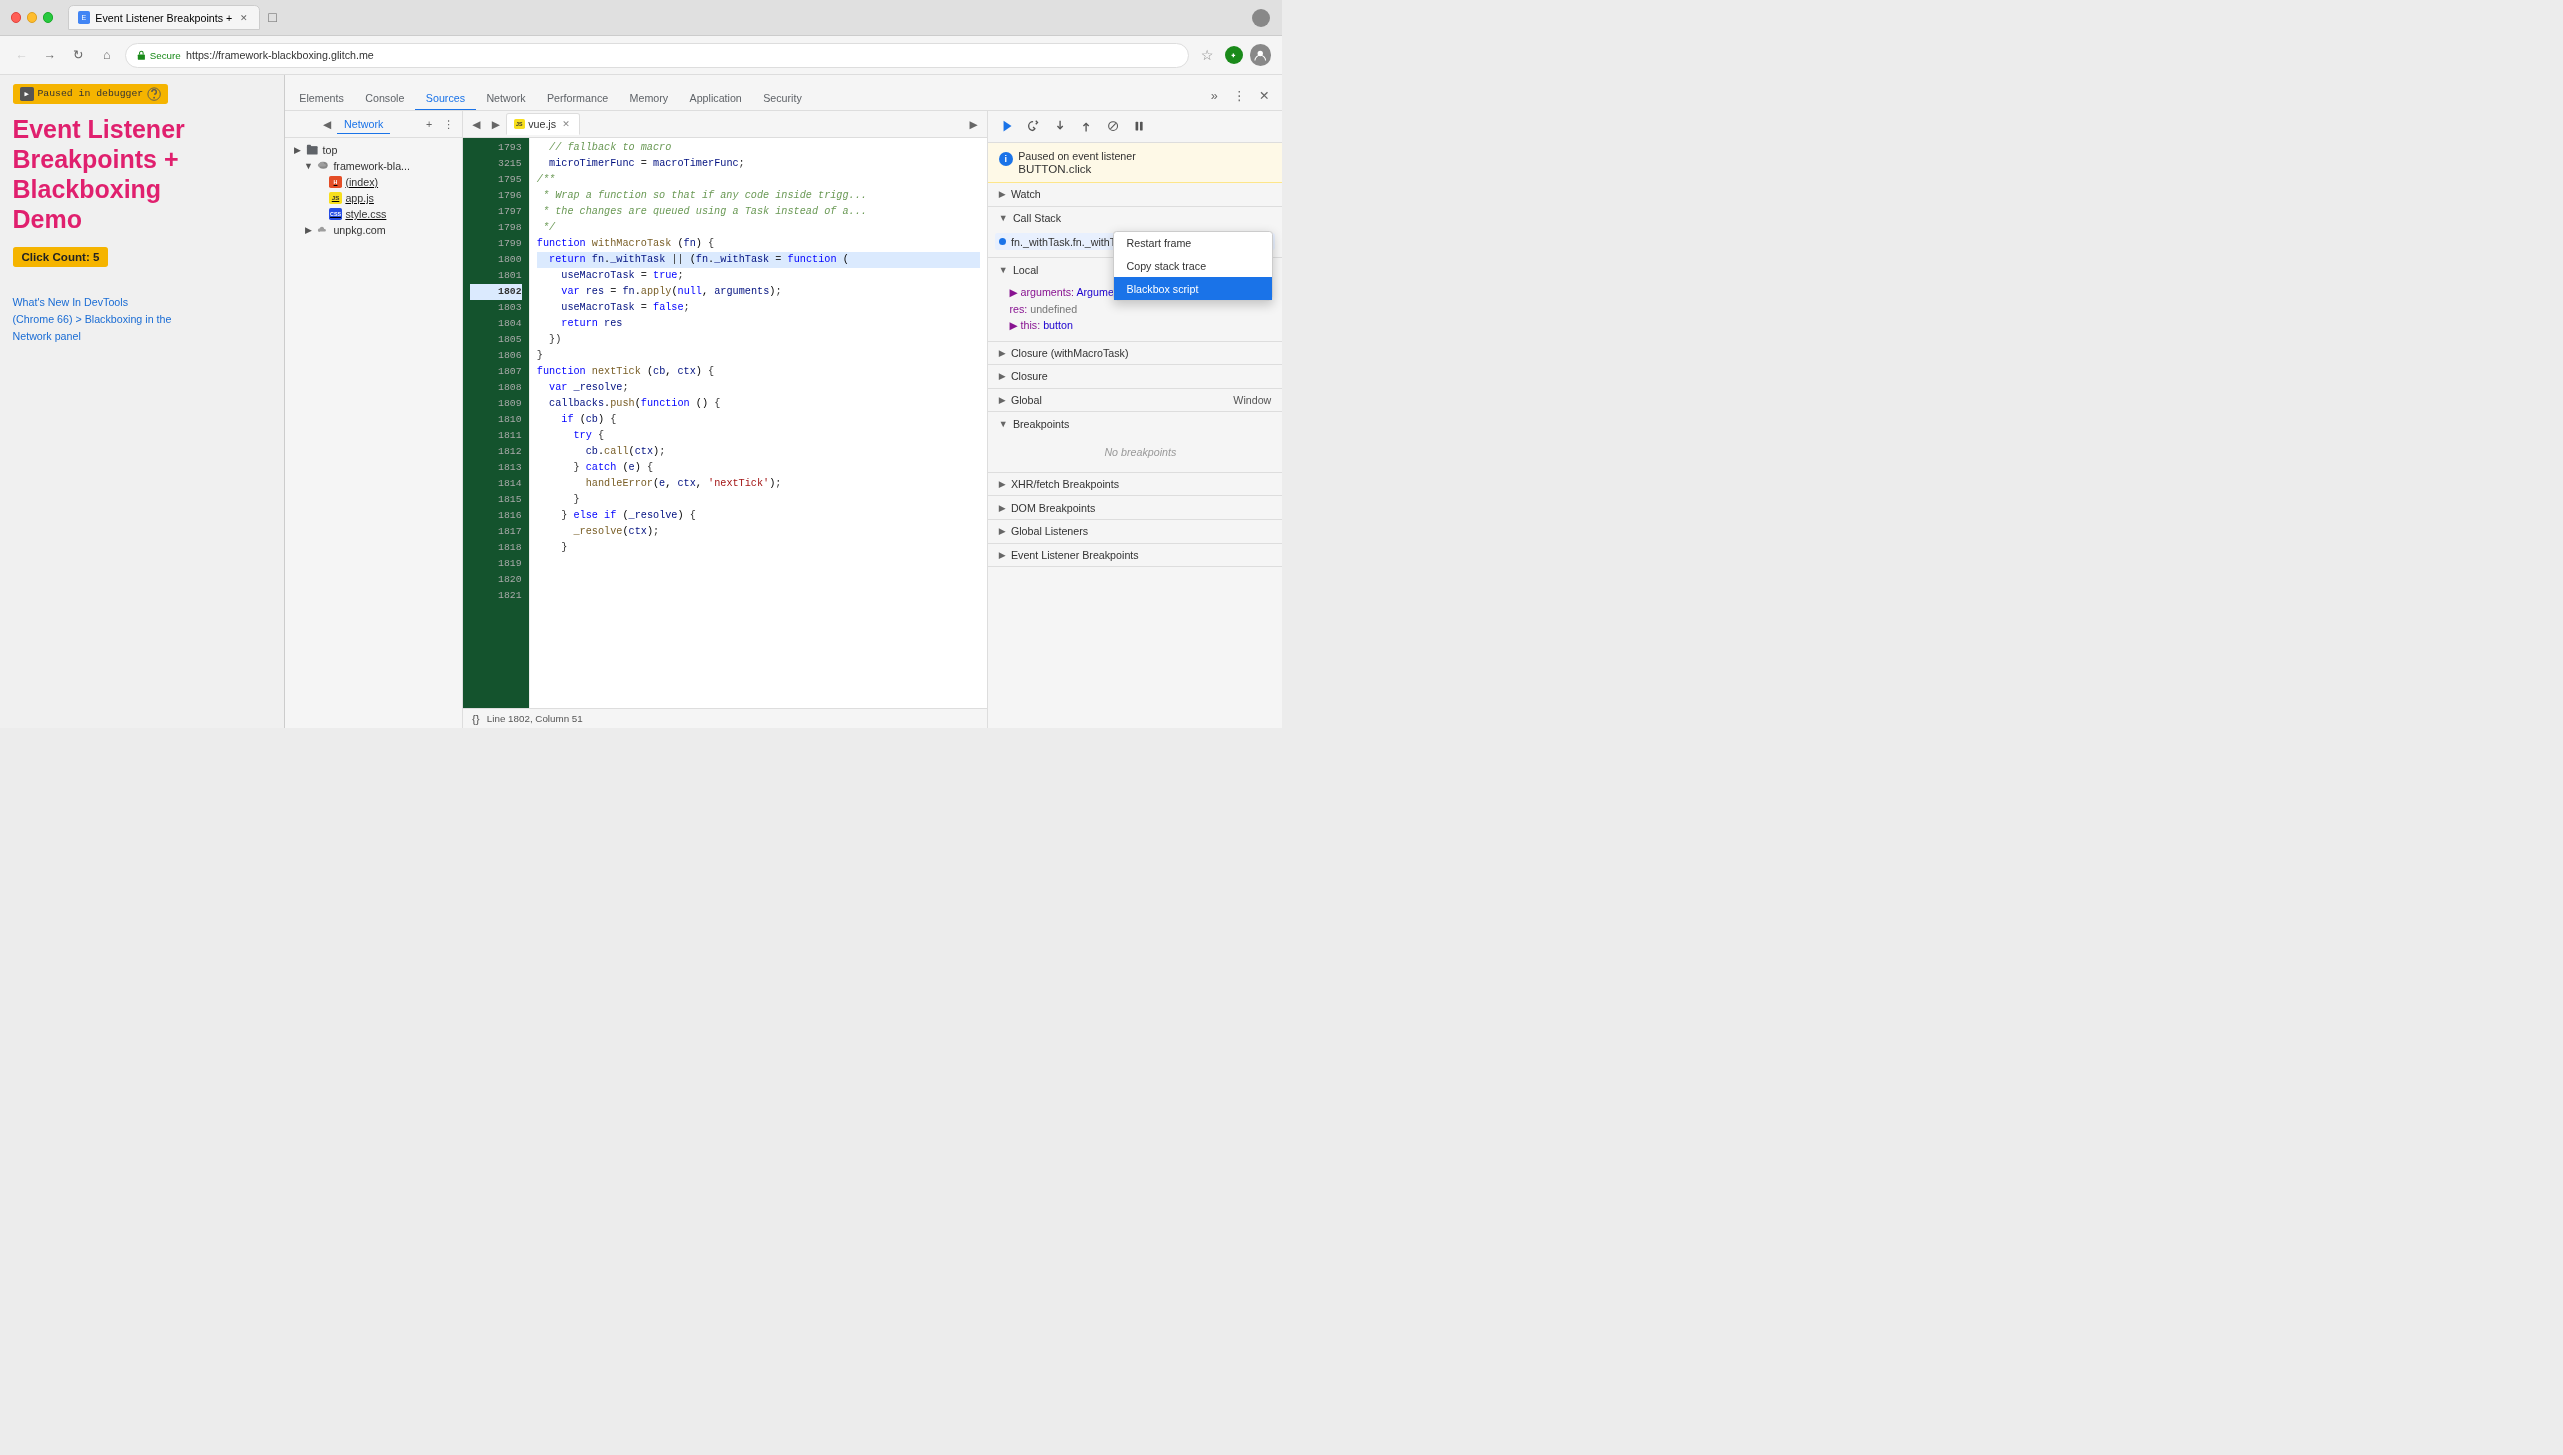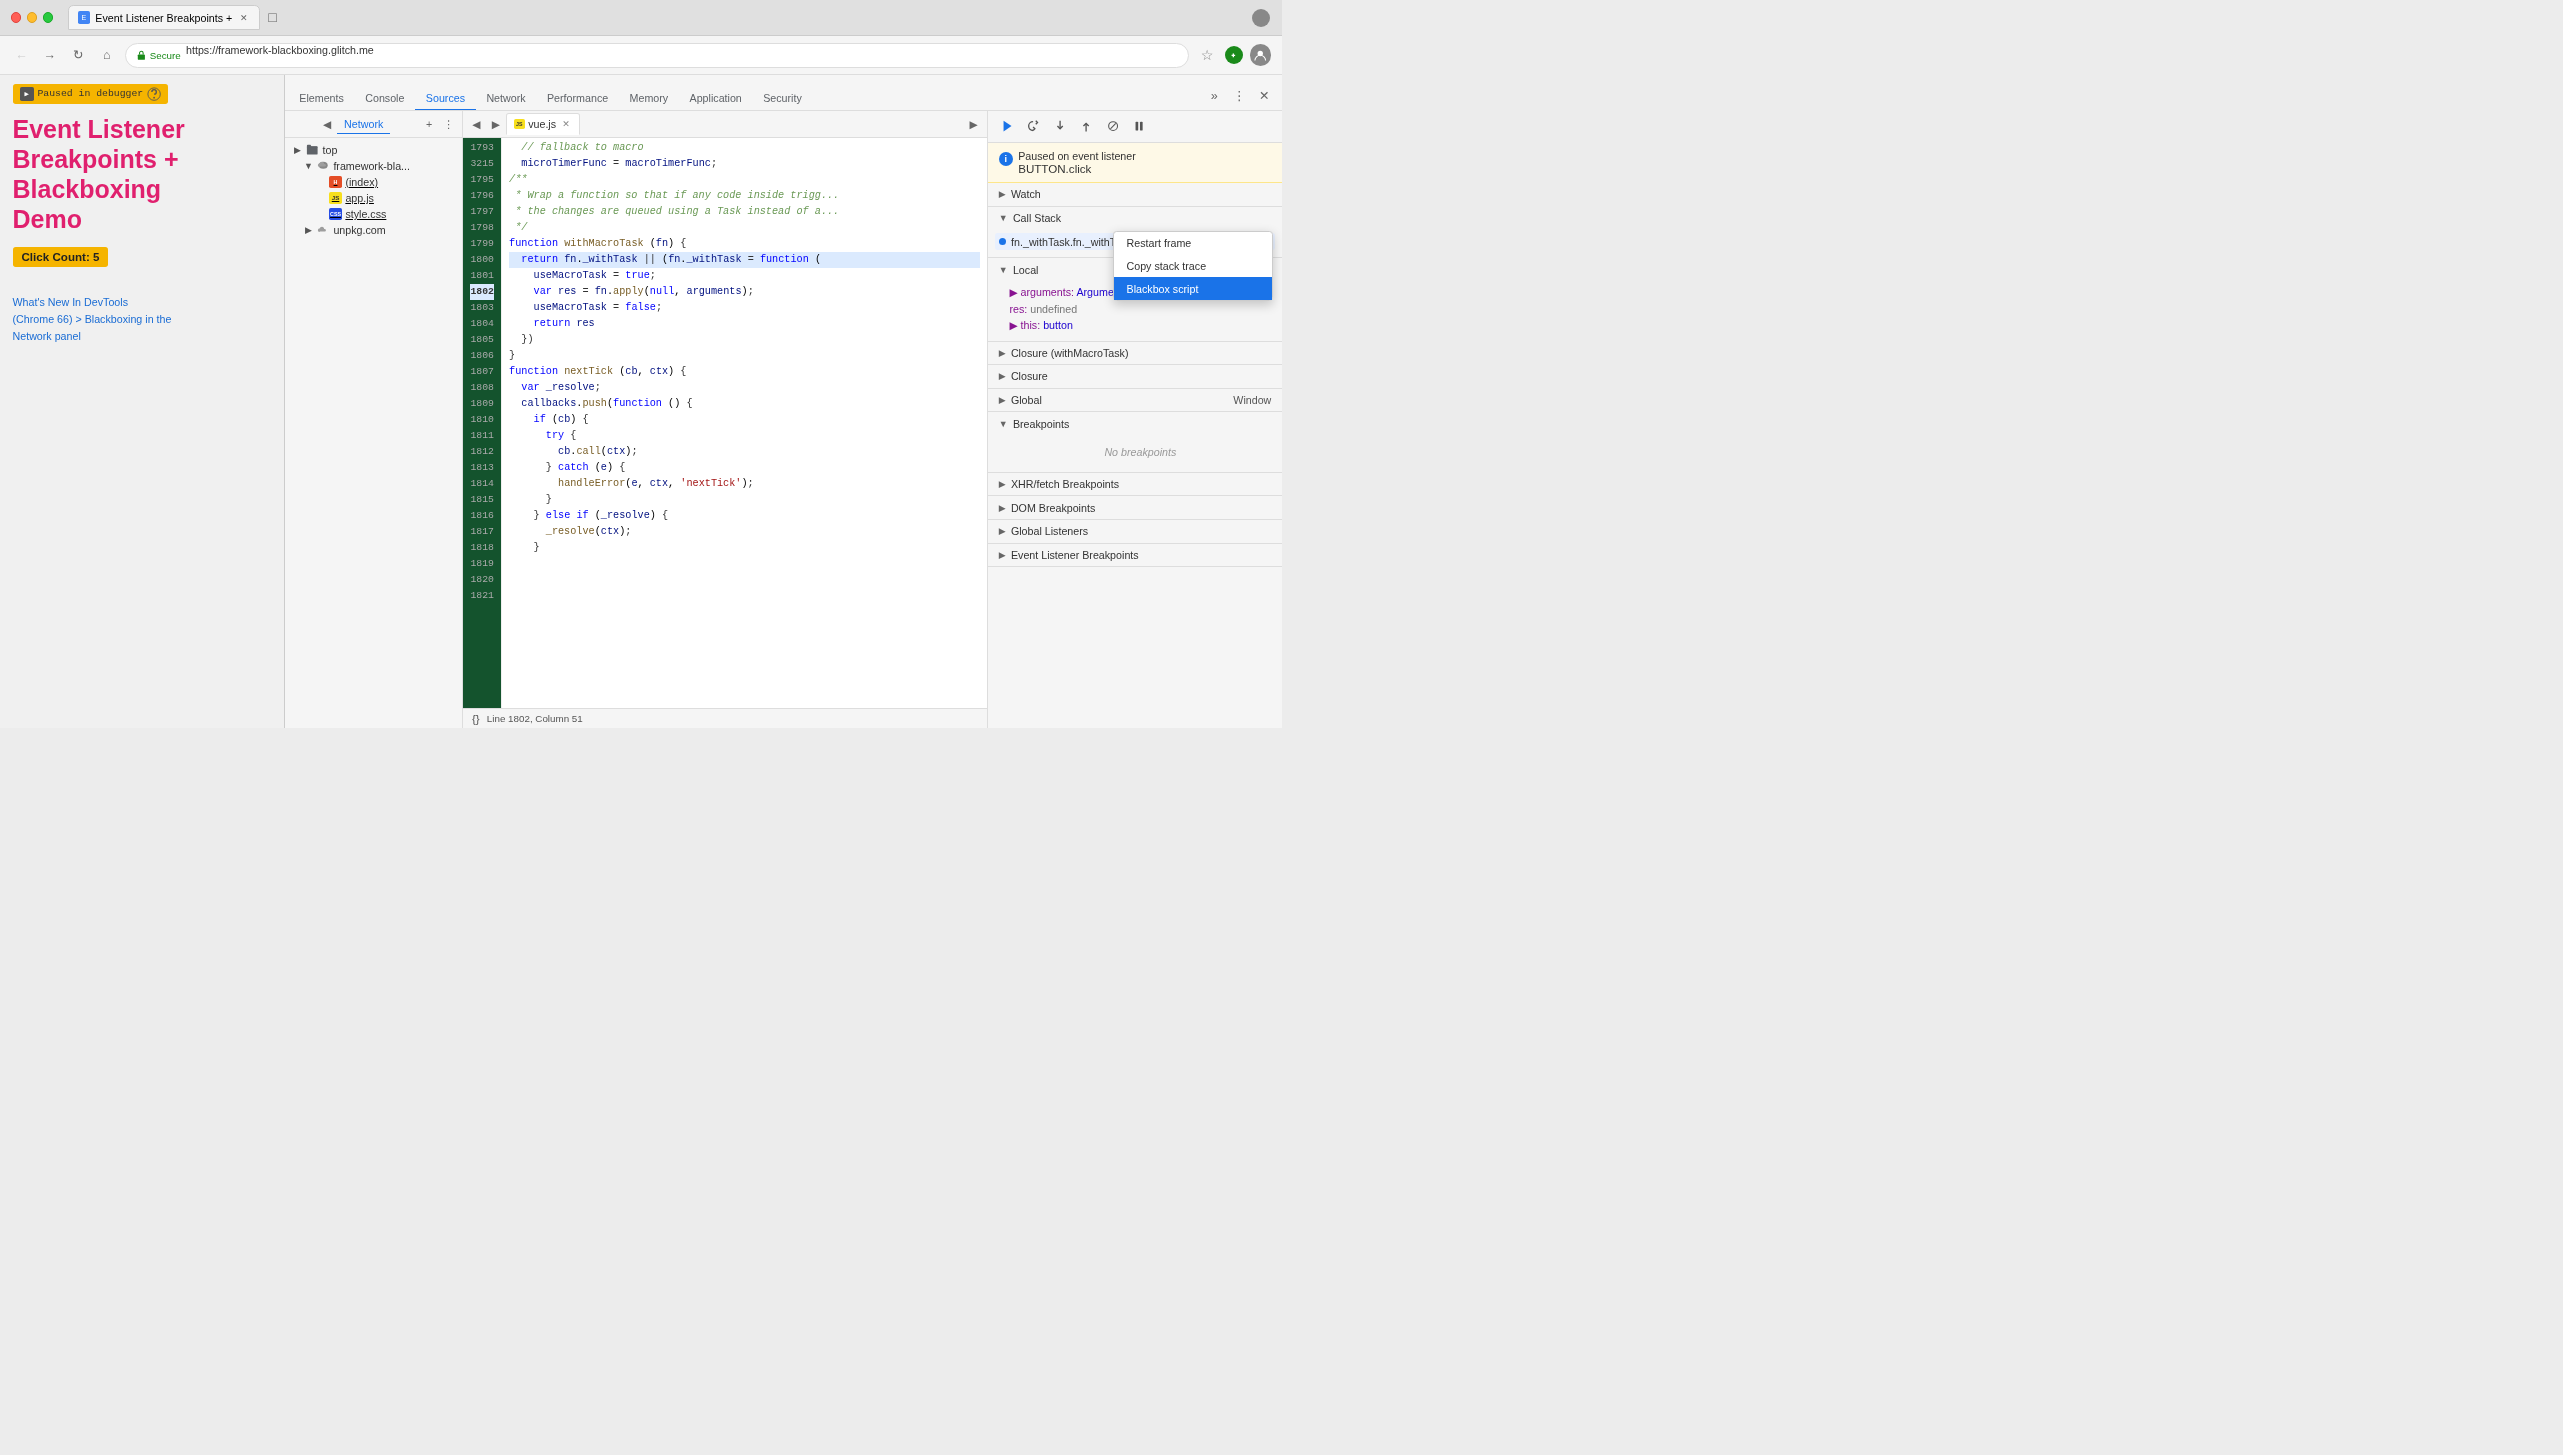--- a/index.html
+++ b/index.html
@@ -16,21 +16,21 @@
     .browser-tab { display: flex; align-items: center; gap: 5.3px; background: #f5f5f5; border: 0.9px solid #ccc; border-radius: 5.3px 5.3px 0 0; padding: 3.6px 9px; font-size: 10.7px; height: 25px; }
     .browser-tab .favicon { width: 12.5px; height: 12.5px; background: #4285f4; border-radius: 1.8px; display: flex; align-items: center; justify-content: center; color: white; font-size: 7.1px; }
     .tab-close { width: 12.5px; height: 12.5px; border-radius: 50%; display: flex; align-items: center; justify-content: center; color: #666; font-size: 9px; cursor: pointer; }
     .new-tab-btn { width: 21.4px; height: 21.4px; border-radius: 50%; display: flex; align-items: center; justify-content: center; color: #666; font-size: 14.2px; cursor: pointer; }
     .profile-icon { width: 18px; height: 18px; border-radius: 50%; background: #888; position: absolute; right: 12.5px; top: 9px; }
 
     
     .addressbar { background: #f5f5f5; height: 39px; display: flex; align-items: center; padding: 0 10.7px; gap: 7.1px; border-bottom: 0.9px solid #ddd; }
     .nav-btn { width: 21.4px; height: 21.4px; display: flex; align-items: center; justify-content: center; color: #666; cursor: pointer; font-size: 12.5px; border-radius: 50%; }
     .nav-btn.disabled { color: #ccc; cursor: default; }
-    .address-field { flex: 1; height: 25px; border: 0.9px solid #ddd; border-radius: 12.5px; background: white; display: flex; padding: 0 10.7px; gap: 5.3px; font-size: 10.7px; color: #333; }
+    .address-field { flex: 1; height: 25px; border: 0.9px solid #ddd; border-radius: 12.5px; background: white; display: flex; align-items: center; padding: 0 10.7px; gap: 5.3px; font-size: 10.7px; color: #333; }
     .secure-badge { color: #1a8a1a; font-size: 9.8px; display: flex; align-items: center; gap: 2.7px; }
     .address-url { color: #333; font-size: 10.7px; }
     .star-btn { width: 21.4px; height: 21.4px; display: flex; align-items: center; justify-content: center; color: #888; font-size: 14.2px; }
     .ext-badge { width: 18px; height: 18px; background: #1a8a1a; border-radius: 50%; display: flex; align-items: center; justify-content: center; }
     .person-btn { width: 21.4px; height: 21.4px; border-radius: 50%; background: #888; display: flex; align-items: center; justify-content: center; }
 
     
     .main-layout { display: flex; height: calc(728px - 75px); }
 
     
@@ -307,21 +307,21 @@
           <div class="line-numbers">
             <div>1793</div>
               <div>3215</div>
               <div>1795</div>
               <div>1796</div>
             <div>1797</div>
               <div>1798</div>
               <div>1799</div>
               <div>1800</div>
             <div>1801</div>
-              <div style="background:#dbeafe;color:#333;font-weight:bold;">1802</div>
+              <div style="background:#dbeafe;color:#333;font-weight:bold;padding-left:28px;">1802</div>
             <div>1803</div>
               <div>1804</div>
               <div>1805</div>
               <div>1806</div>
             <div>1807</div>
               <div>1808</div>
               <div>1809</div>
               <div>1810</div>
             <div>1811</div>
               <div>1812</div>

